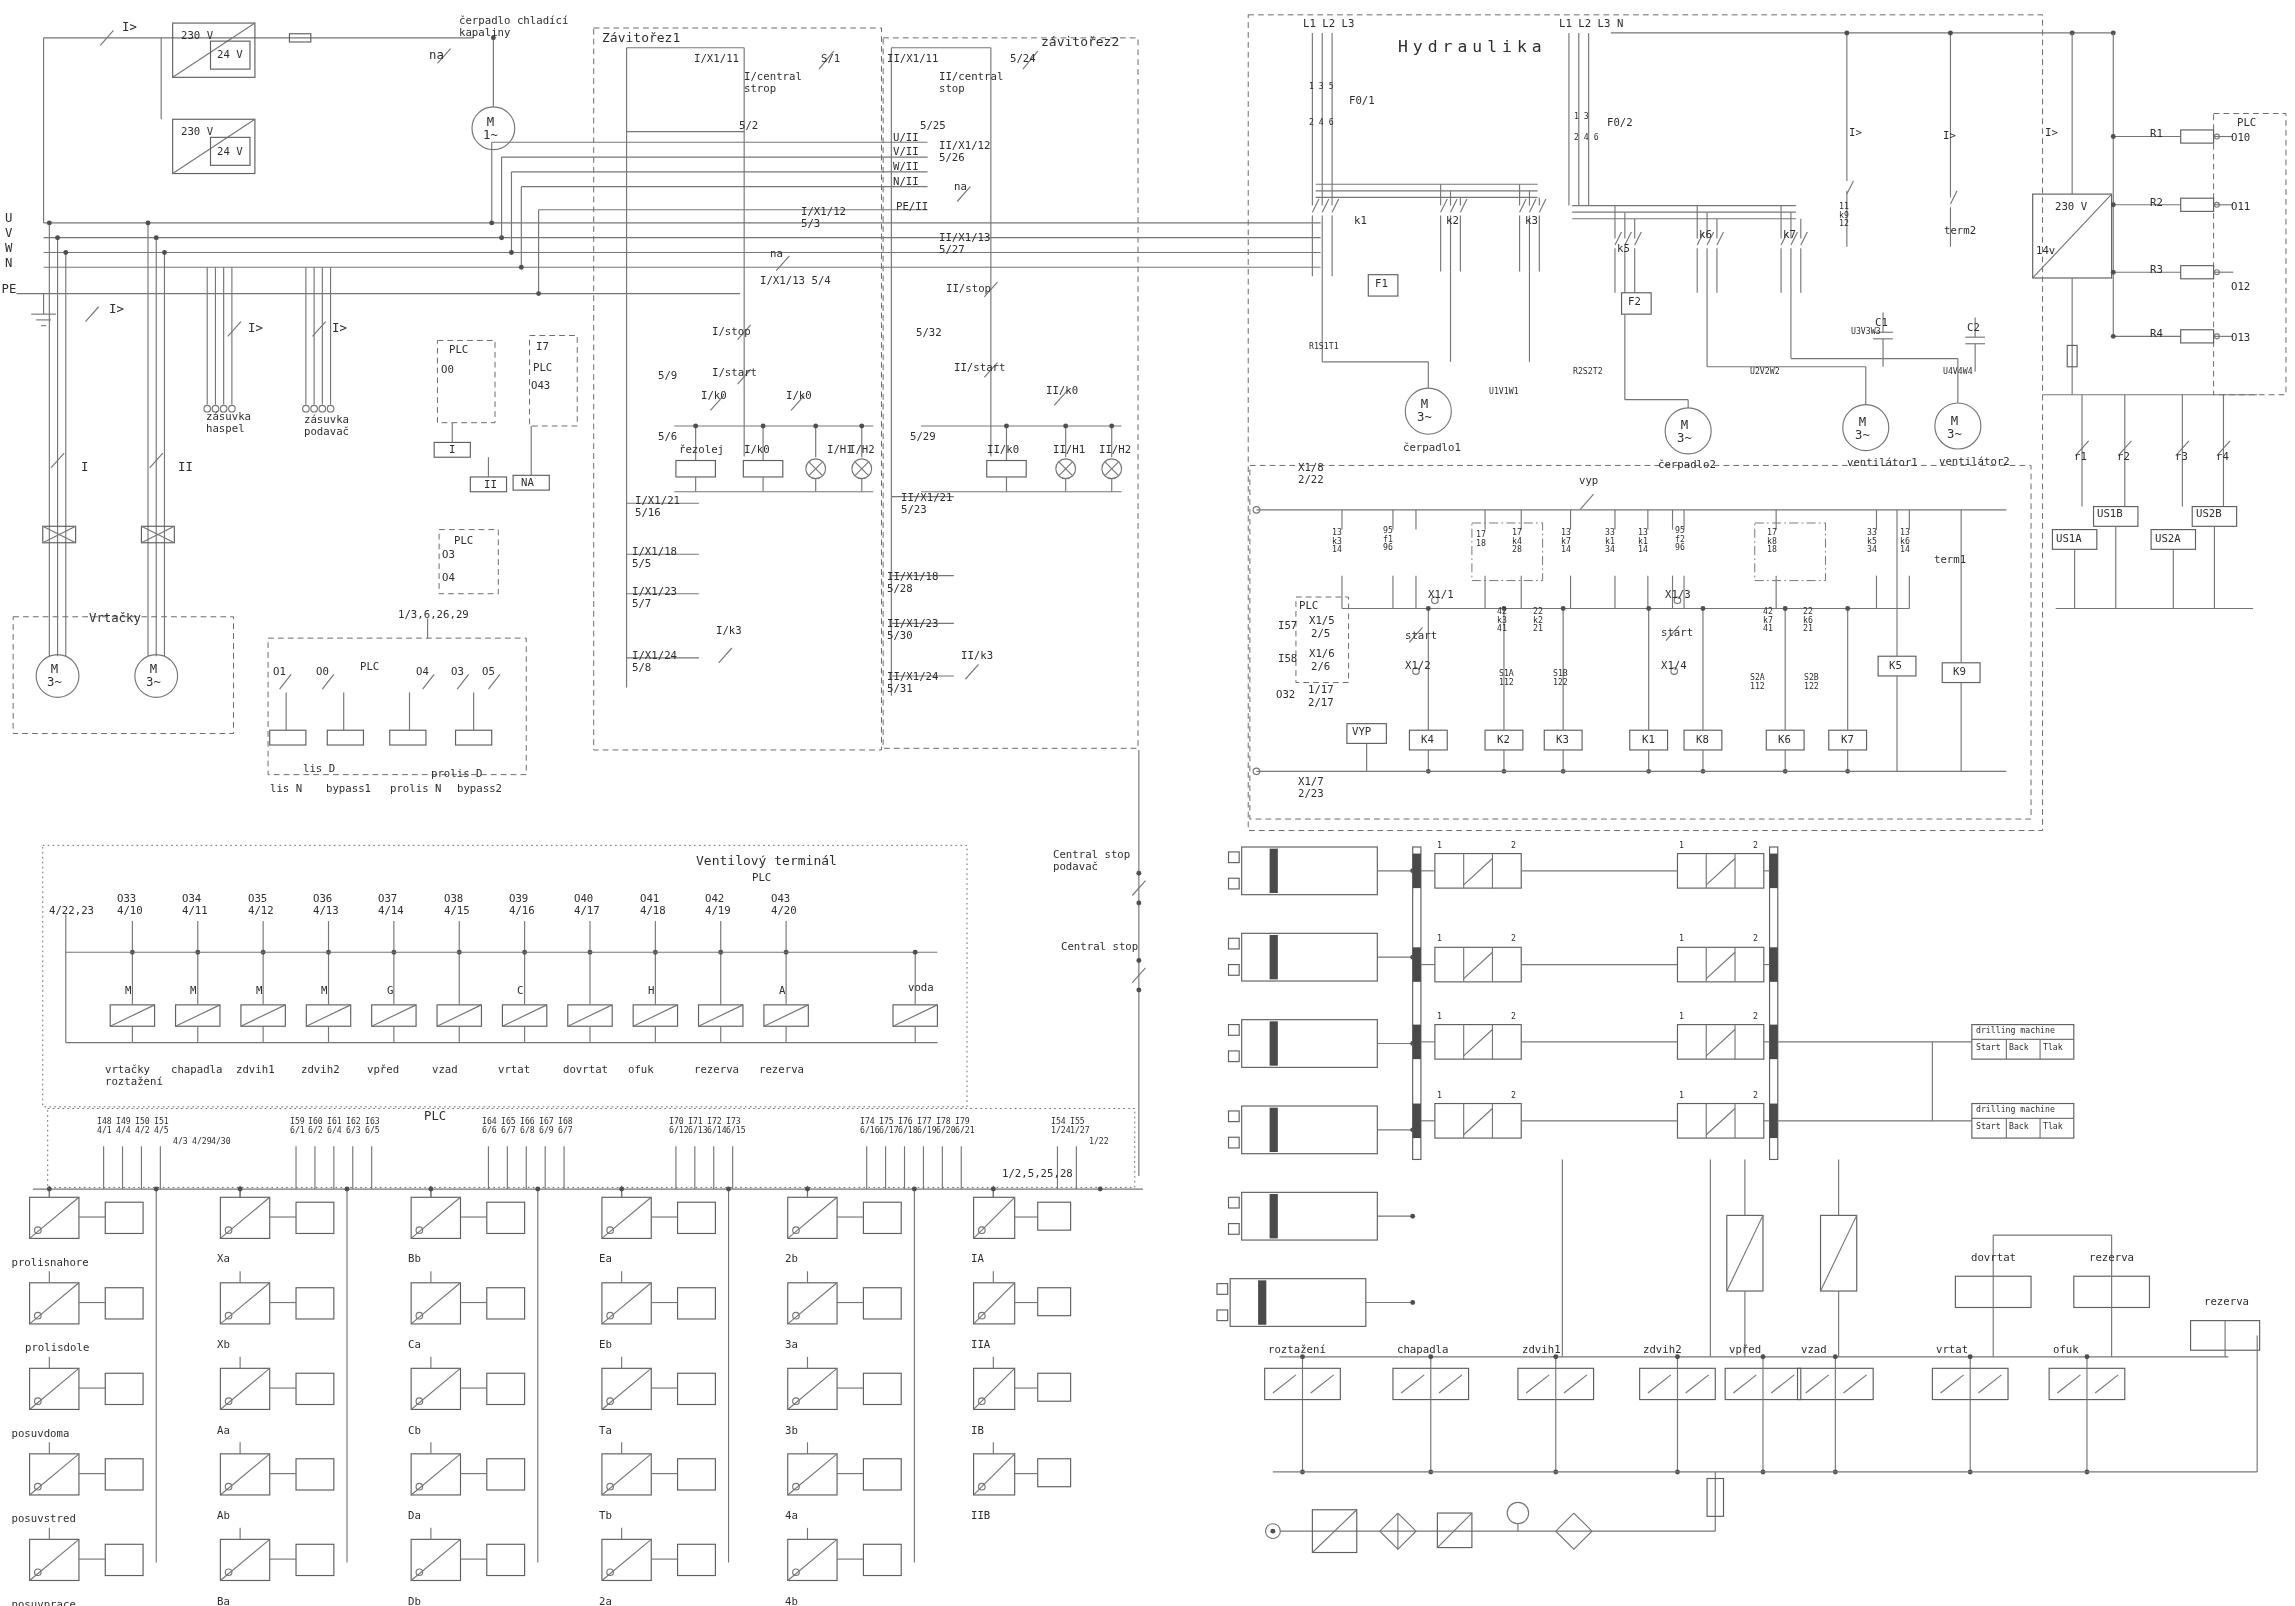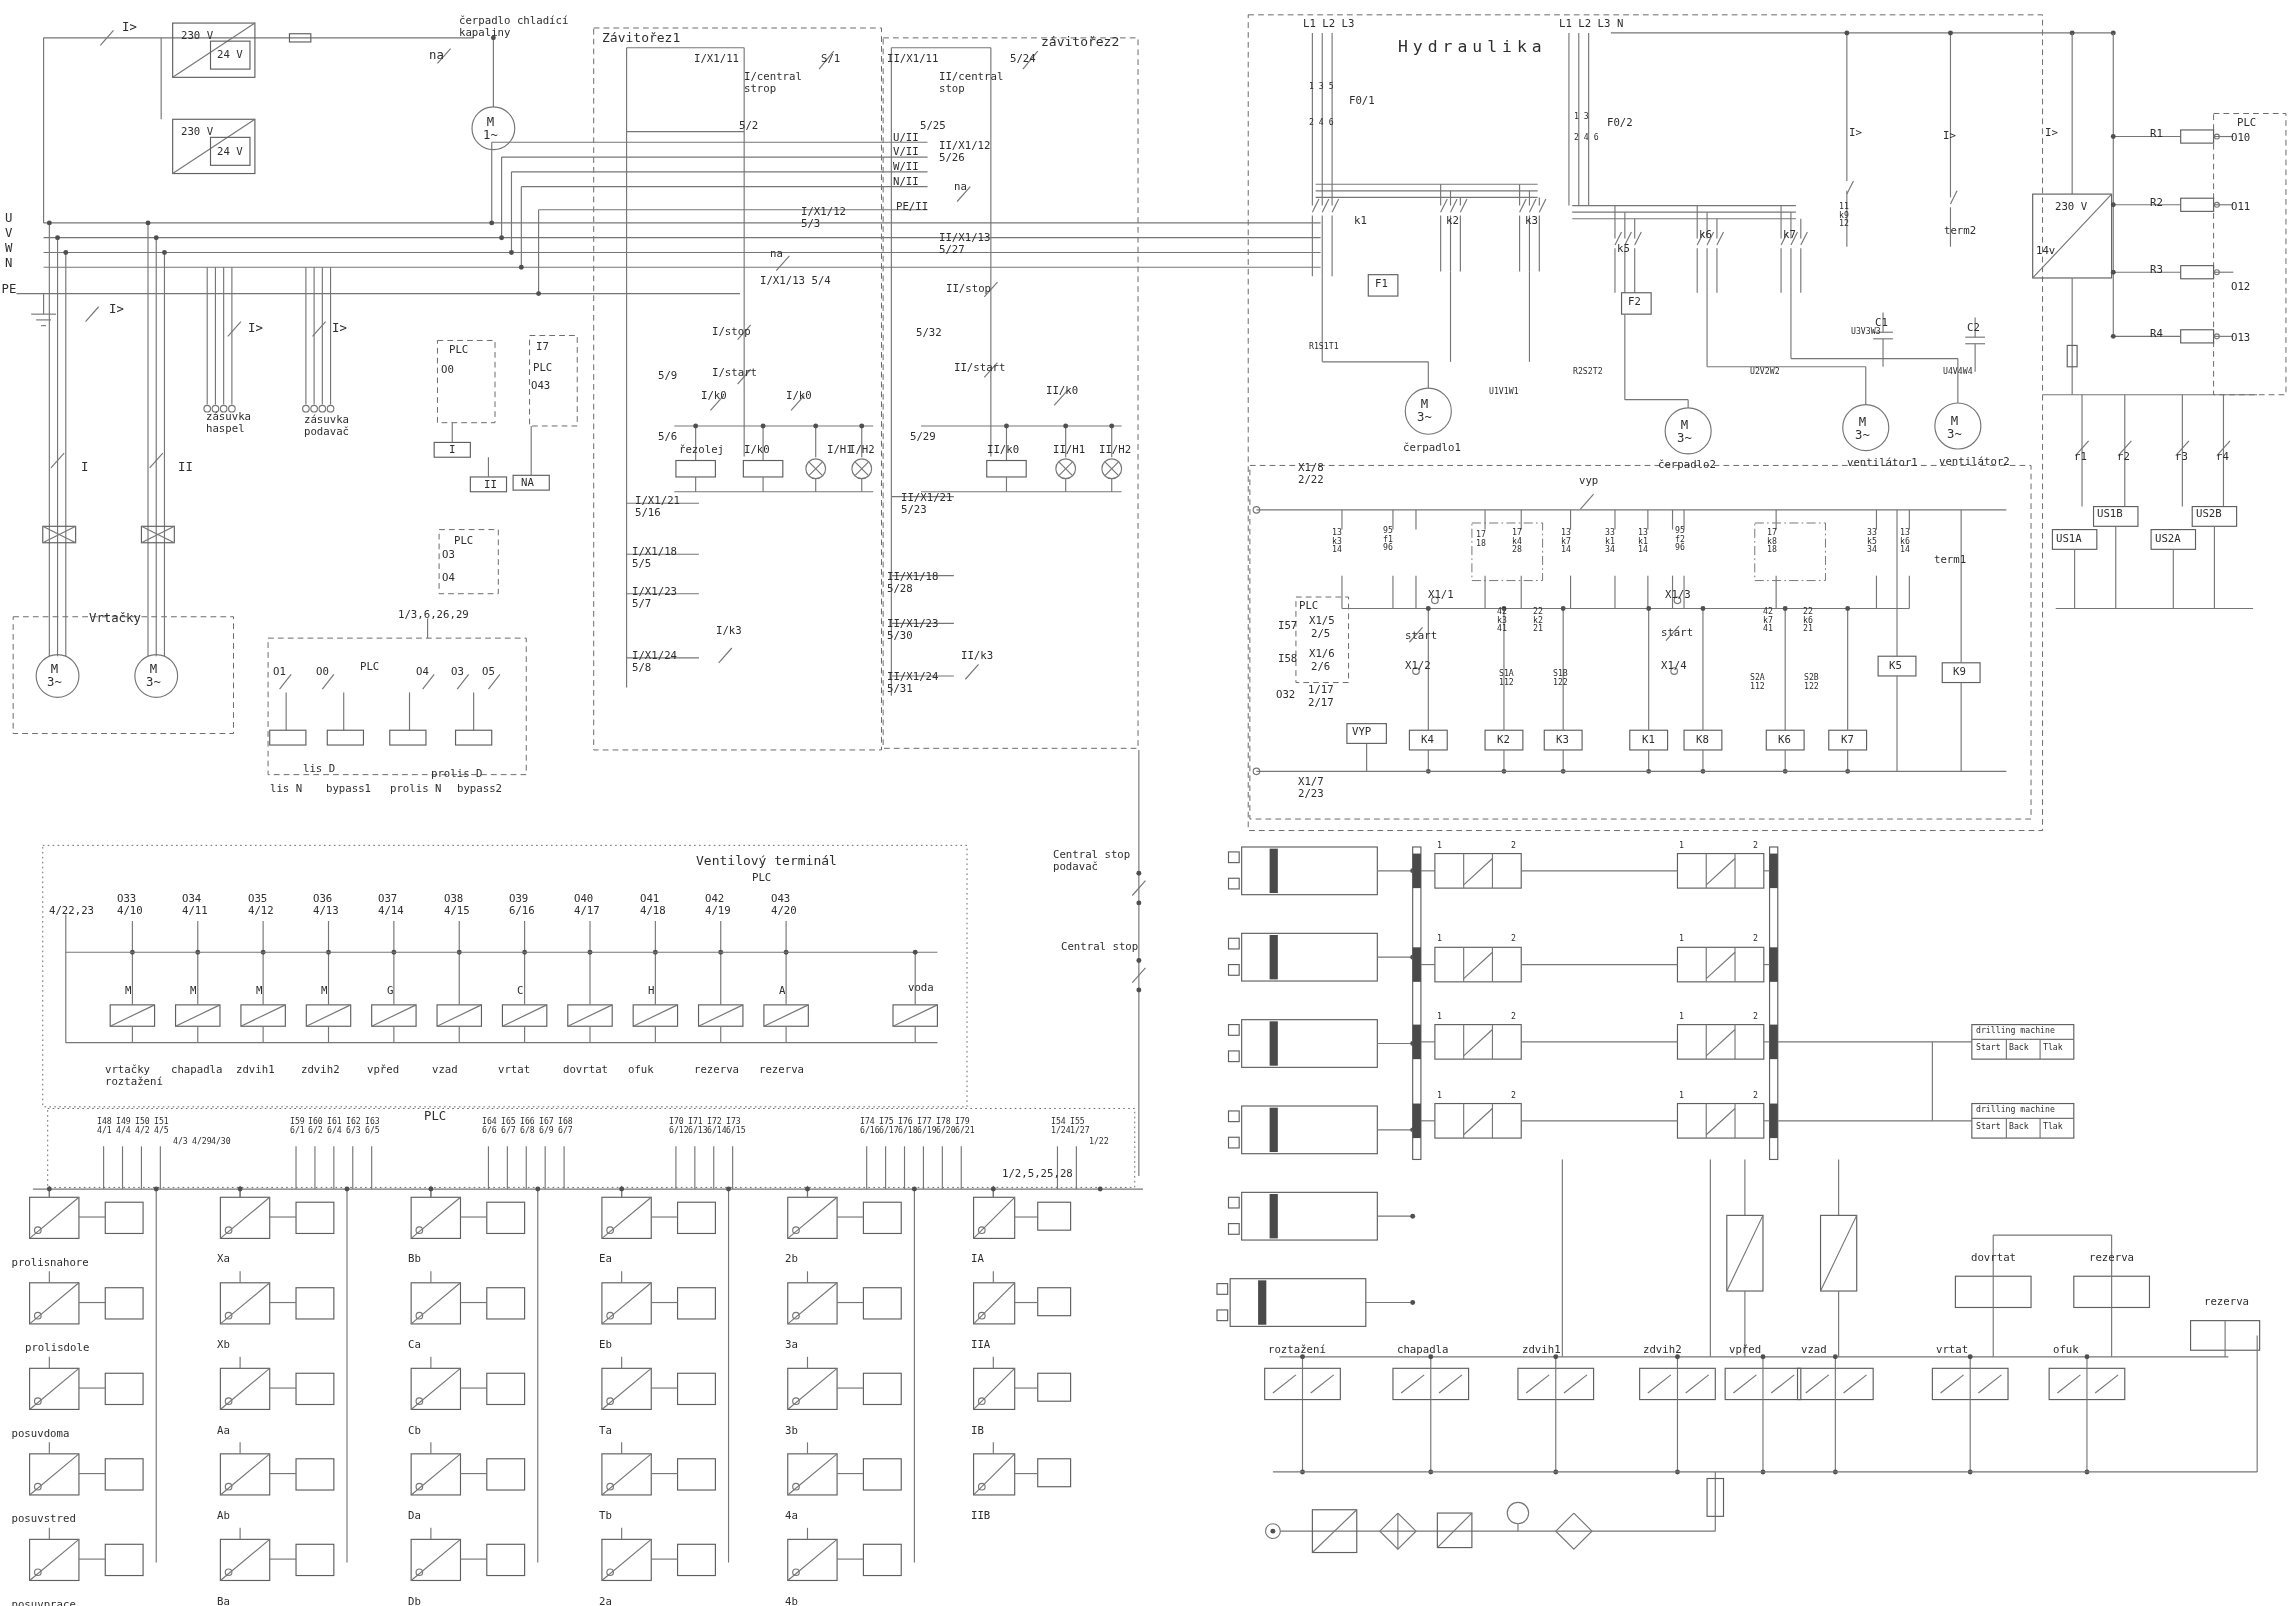--- a/index.html
+++ b/index.html
@@ -965,21 +965,21 @@
       <div class="lb sm" style="left: 301px; top: 1064px;">zdvih2</div>
       <div class="lb sm" style="left: 378px; top: 893px;">O37
 4/14</div>
       <div class="lb sm" style="left: 387px; top: 985px;">G</div>
       <div class="lb sm" style="left: 367px; top: 1064px;">vpřed</div>
       <div class="lb sm" style="left: 444px; top: 893px;">O38
 4/15</div>
       <div class="lb sm" style="left: 452px; top: 985px;"></div>
       <div class="lb sm" style="left: 432px; top: 1064px;">vzad</div>
       <div class="lb sm" style="left: 509px; top: 893px;">O39
-6/16</div>
+4/16</div>
       <div class="lb sm" style="left: 517px; top: 985px;">C</div>
       <div class="lb sm" style="left: 498px; top: 1064px;">vrtat</div>
       <div class="lb sm" style="left: 574px; top: 893px;">O40
 4/17</div>
       <div class="lb sm" style="left: 583px; top: 985px;"></div>
       <div class="lb sm" style="left: 563px; top: 1064px;">dovrtat</div>
       <div class="lb sm" style="left: 640px; top: 893px;">O41
 4/18</div>
       <div class="lb sm" style="left: 648px; top: 985px;">H</div>
       <div class="lb sm" style="left: 628px; top: 1064px;">ofuk</div>

